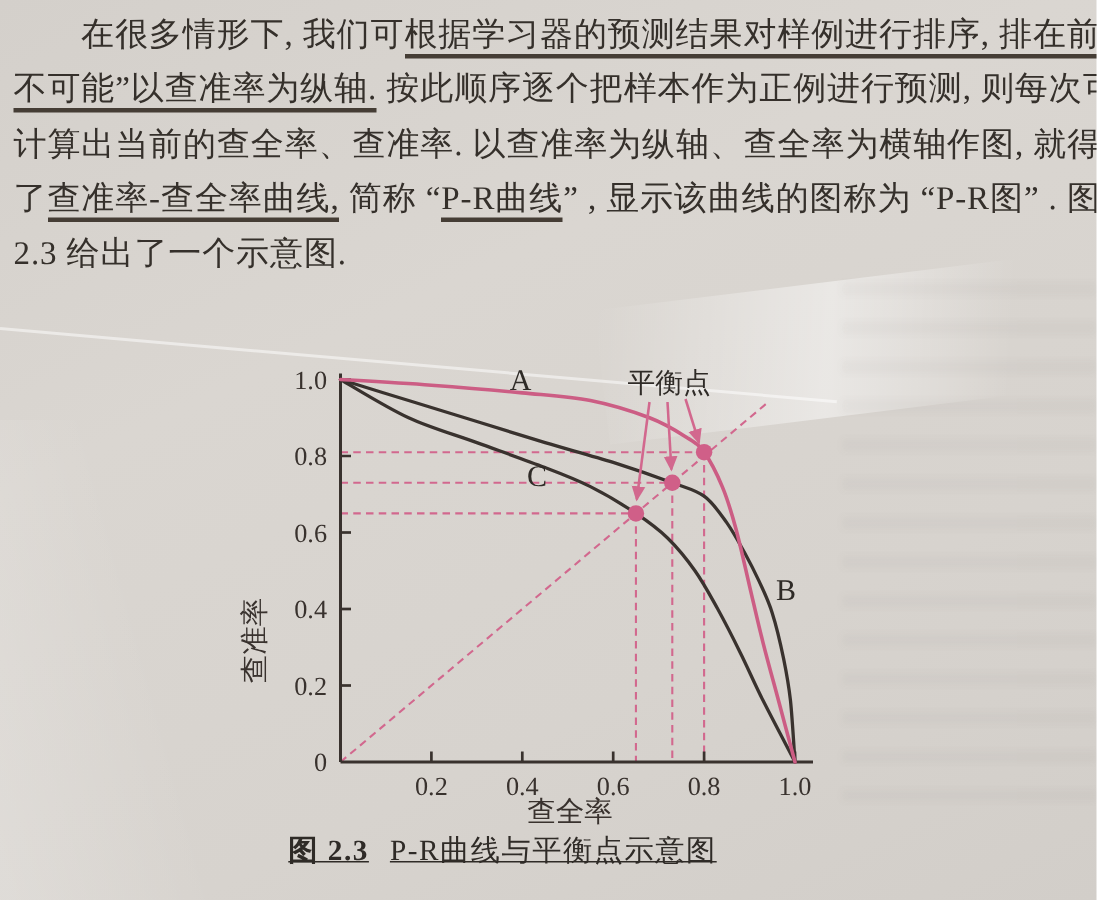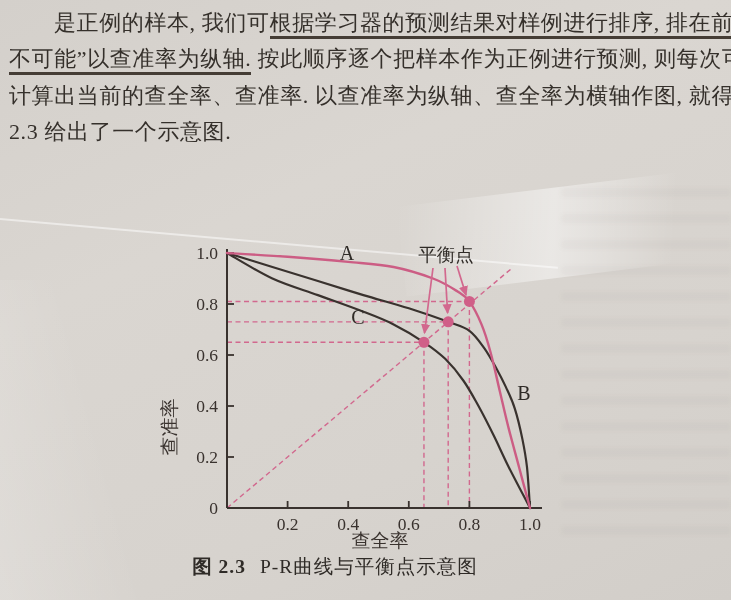--- a/index.html
+++ b/index.html
@@ -18,35 +18,36 @@
   .crease.c3{top:218px;left:0;width:560px;height:2px;background:rgba(255,255,255,.5);transform:rotate(5deg);transform-origin:left;}
   .bleed{position:absolute;right:0;top:185px;width:170px;height:350px;opacity:.55;
     background:repeating-linear-gradient(0deg,rgba(96,90,84,.07) 0 9px,rgba(96,90,84,0) 9px 26px);
     filter:blur(2px);pointer-events:none;}
   #para{position:absolute;left:9px;top:5px;width:714px;font-size:22px;line-height:36.4px;letter-spacing:.6px;}
   #para .line{text-align:justify;text-align-last:justify;white-space:nowrap;}
   #para .line.no-just{text-align:right;text-align-last:left;}
   #para .line.indent{padding-left:45px;}
   #para .u{border-bottom:3px solid #453d35;padding-bottom:1px;}
   #chart{position:absolute;left:0;top:240px;}
-  #caption{position:absolute;left:0;top:553px;width:670px;text-align:center;font-size:19.5px;letter-spacing:1px;color:#2f2b27;}
+  #caption{position:absolute;left:0;top:553px;width:670px;text-align:center;font-size:19.5px;letter-spacing:1px;color:#2f2b27;text-decoration:underline;}
   #caption .cap-label{font-weight:bold;margin-right:14px;}
 </style>
 </head>
 <body>
 
 <div class="crease c1"></div>
 <div class="crease c2"></div>
 <div class="crease c3"></div>
 <div class="bleed"></div>
 
 <div id="para">
-    <div class="line indent"><span>是正例的样本, 我们可</span><span class="u">根据学习器的预测结果对样例进行排序, 排在前面</span></div>
+    <div class="line indent"><span>在很多情形下, 我们可</span><span class="u">根据学习器的预测结果对样例进行排序, 排在前面</span></div>
     <div class="line"><span class="u">不可能”以查准率为纵轴.</span><span> 按此顺序逐个把样本作为正例进行预测, 则每次可以</span></div>
     <div class="line"><span>计算出当前的查全率、查准率. 以查准率为纵轴、查全率为横轴作图, 就得到</span></div>
+    <div class="line"><span>了</span><span class="u">查准率-查全率曲线,</span><span> 简称 “</span><span class="u">P-R曲线</span><span>” , 显示该曲线的图称为 “P-R图” . 图</span></div>
     <div class="line no-just"><span>2.3 给出了一个示意图.</span></div>
   </div>
 
 <svg id="chart" width="731" height="315" viewBox="0 0 731 315">
     <defs>
       <marker id="ah" markerWidth="8" markerHeight="8" refX="5.2" refY="3" orient="auto">
         <path d="M0,0.3 L6,3 L0,5.7 z" fill="#d2688e"></path>
       </marker>
     </defs>
     <line x1="227" y1="268" x2="511.82" y2="28.30000000000001" stroke="#d2688e" stroke-width="1.4" stroke-dasharray="5 3.5"></line>

